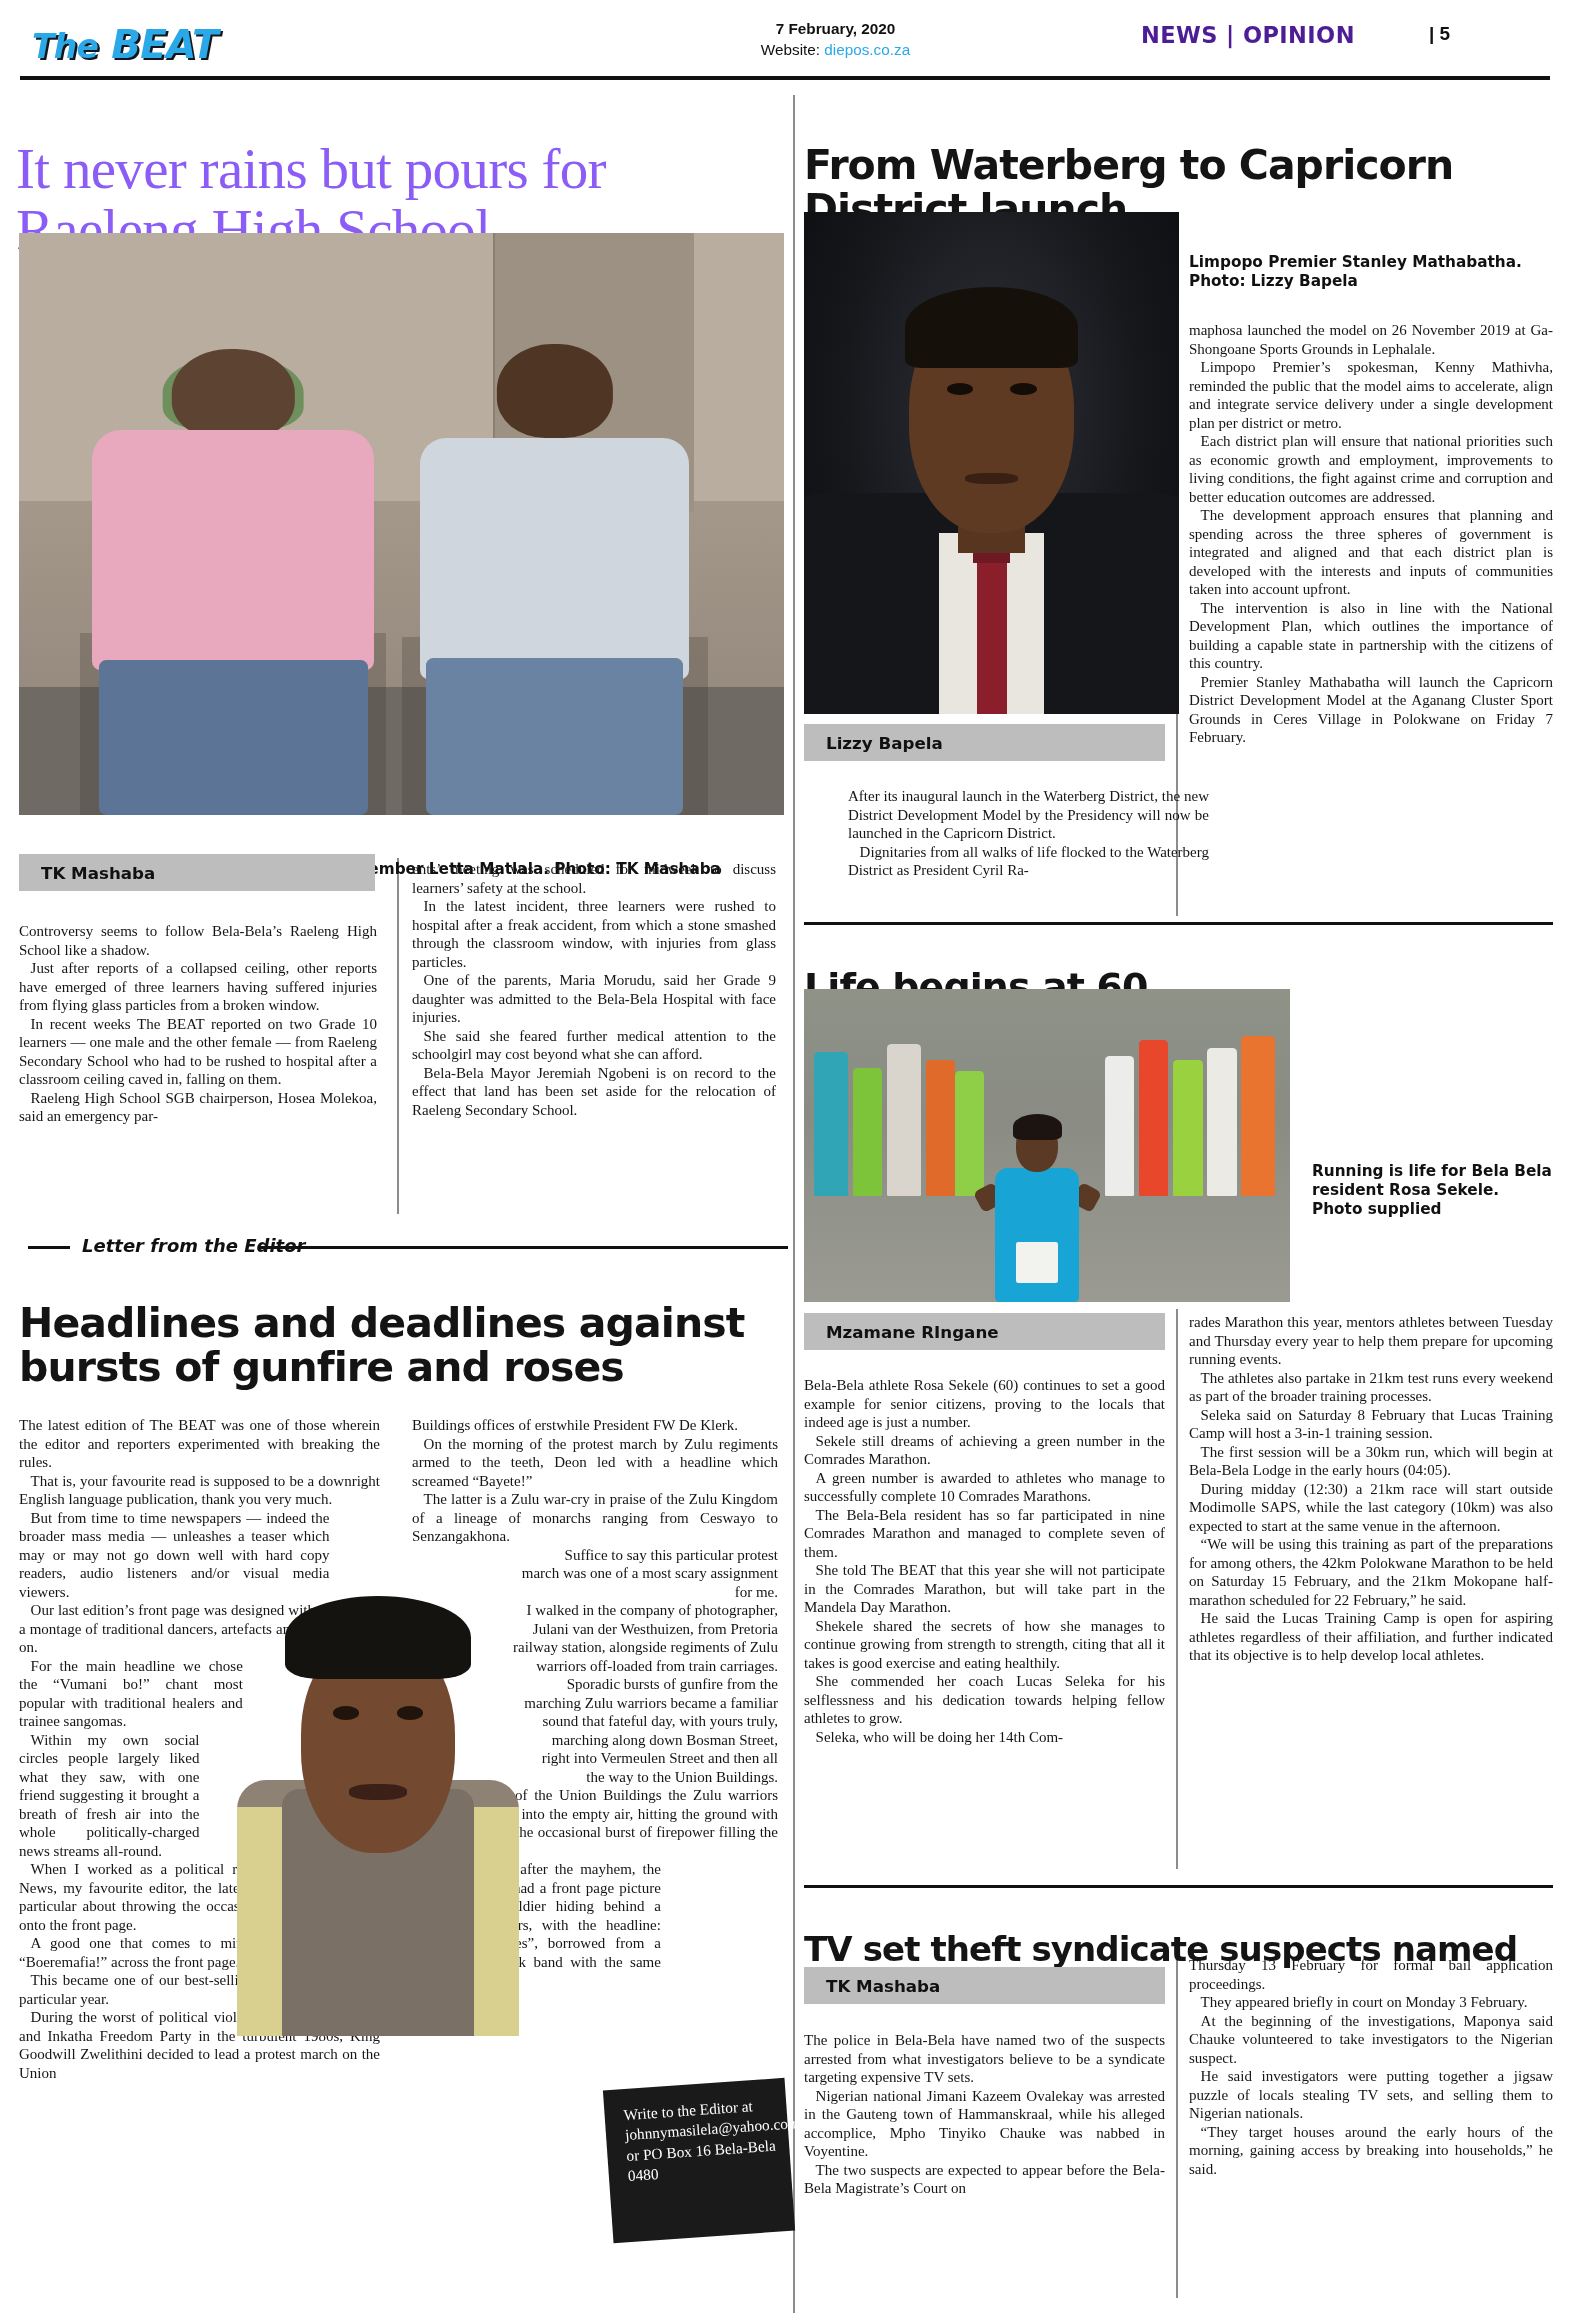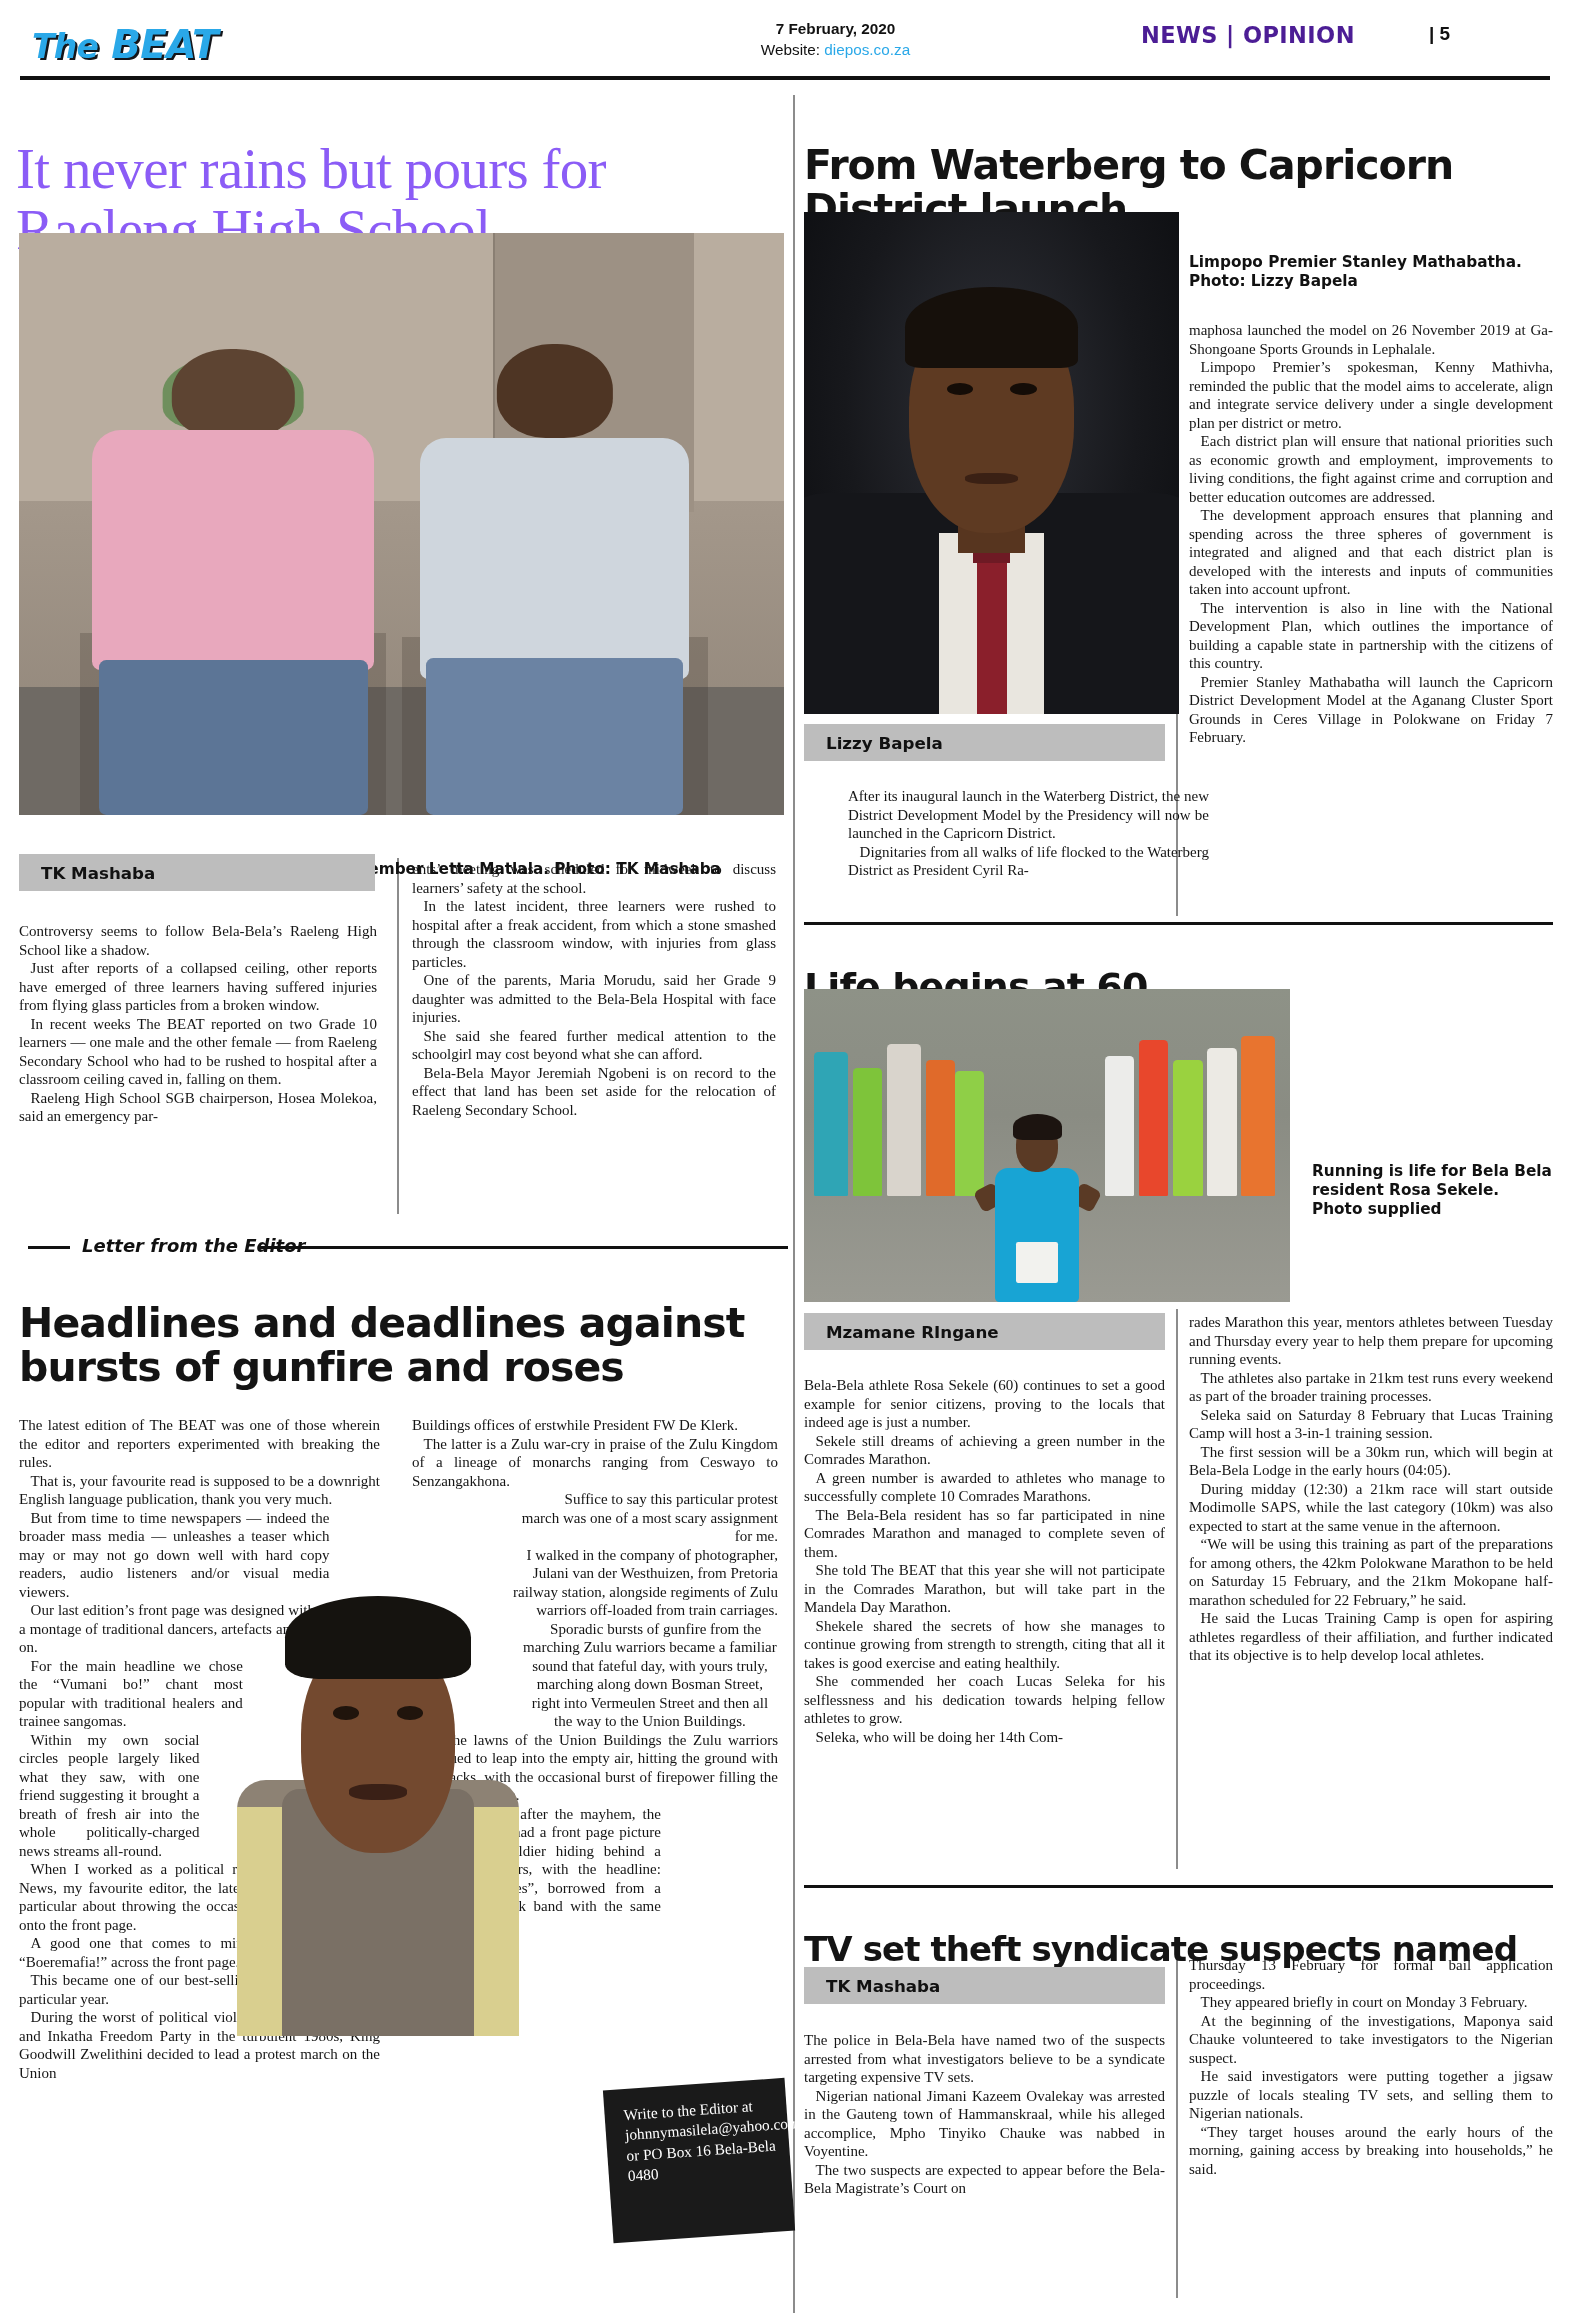--- a/index.html
+++ b/index.html
@@ -284,24 +284,25 @@
     <p style="width:62%;">For the main headline we chose the “Vumani bo!” chant most popular with traditional healers and trainee sangomas.</p>
     <p style="width:50%;">Within my own social circles people largely liked what they saw, with one friend suggesting it brought a breath of fresh air into the whole politically-charged news streams all-round.</p>
     <p>When I worked as a political reporter at the Pretoria News, my favourite editor, the late Deon du Plessis, was particular about throwing the occasional surprise headline onto the front page.</p>
     <p>A good one that comes to mind was when he had “Boeremafia!” across the front page.</p>
     <p>This became one of our best-selling newspapers for that particular year.</p>
     <p>During the worst of political violence between the ANC and Inkatha Freedom Party in the turbulent 1980s, King Goodwill Zwelithini decided to lead a protest march on the Union</p>
   </div>
 
   <div class="a2-c2 body-col">
     <p class="first">Buildings offices of erstwhile President FW De Klerk.</p>
+    <p>On the morning of the protest march by Zulu regiments armed to the teeth, Deon led with a headline which screamed “Bayete!”</p>
     <p>The latter is a Zulu war-cry in praise of the Zulu Kingdom of a lineage of monarchs ranging from Ceswayo to Senzangakhona.</p>
     <p style="margin-left:28%;width:72%;text-align:right;">Suffice to say this particular protest march was one of a most scary assignment for me.</p>
     <p style="margin-left:22%;width:78%;text-align:right;">I walked in the company of photographer, Julani van der Westhuizen, from Pretoria railway station, alongside regiments of Zulu warriors off-loaded from train carriages.</p>
-    <p style="margin-left:30%;width:70%;text-align:center;">Sporadic bursts of gunfire from the marching Zulu warriors became a familiar sound that fateful day, with yours truly, marching along down Bosman Street, right into Vermeulen Street and then all the way to the Union Buildings.</p>
+    <p style="margin-left:30%;width:70%;text-align:right;">Sporadic bursts of gunfire from the marching Zulu warriors became a familiar sound that fateful day, with yours truly, marching along down Bosman Street, right into Vermeulen Street and then all the way to the Union Buildings.</p>
     <p>On the lawns of the Union Buildings the Zulu warriors continued to leap into the empty air, hitting the ground with bare backs, with the occasional burst of firepower filling the tense atmosphere.</p>
     <p style="width:68%;">On the Friday after the mayhem, the Mail&amp;Guardian had a front page picture of an armed soldier hiding behind a cluster of flowers, with the headline: “Guns and Roses”, borrowed from a popular hard rock band with the same title.</p>
   </div>
 
   <div class="editor-photo">
     <div class="ep-body"></div>
     <div class="ep-shirtL"></div>
     <div class="ep-shirtR"></div>
     <div class="ep-vest"></div>
     <div class="ep-neck"></div>

